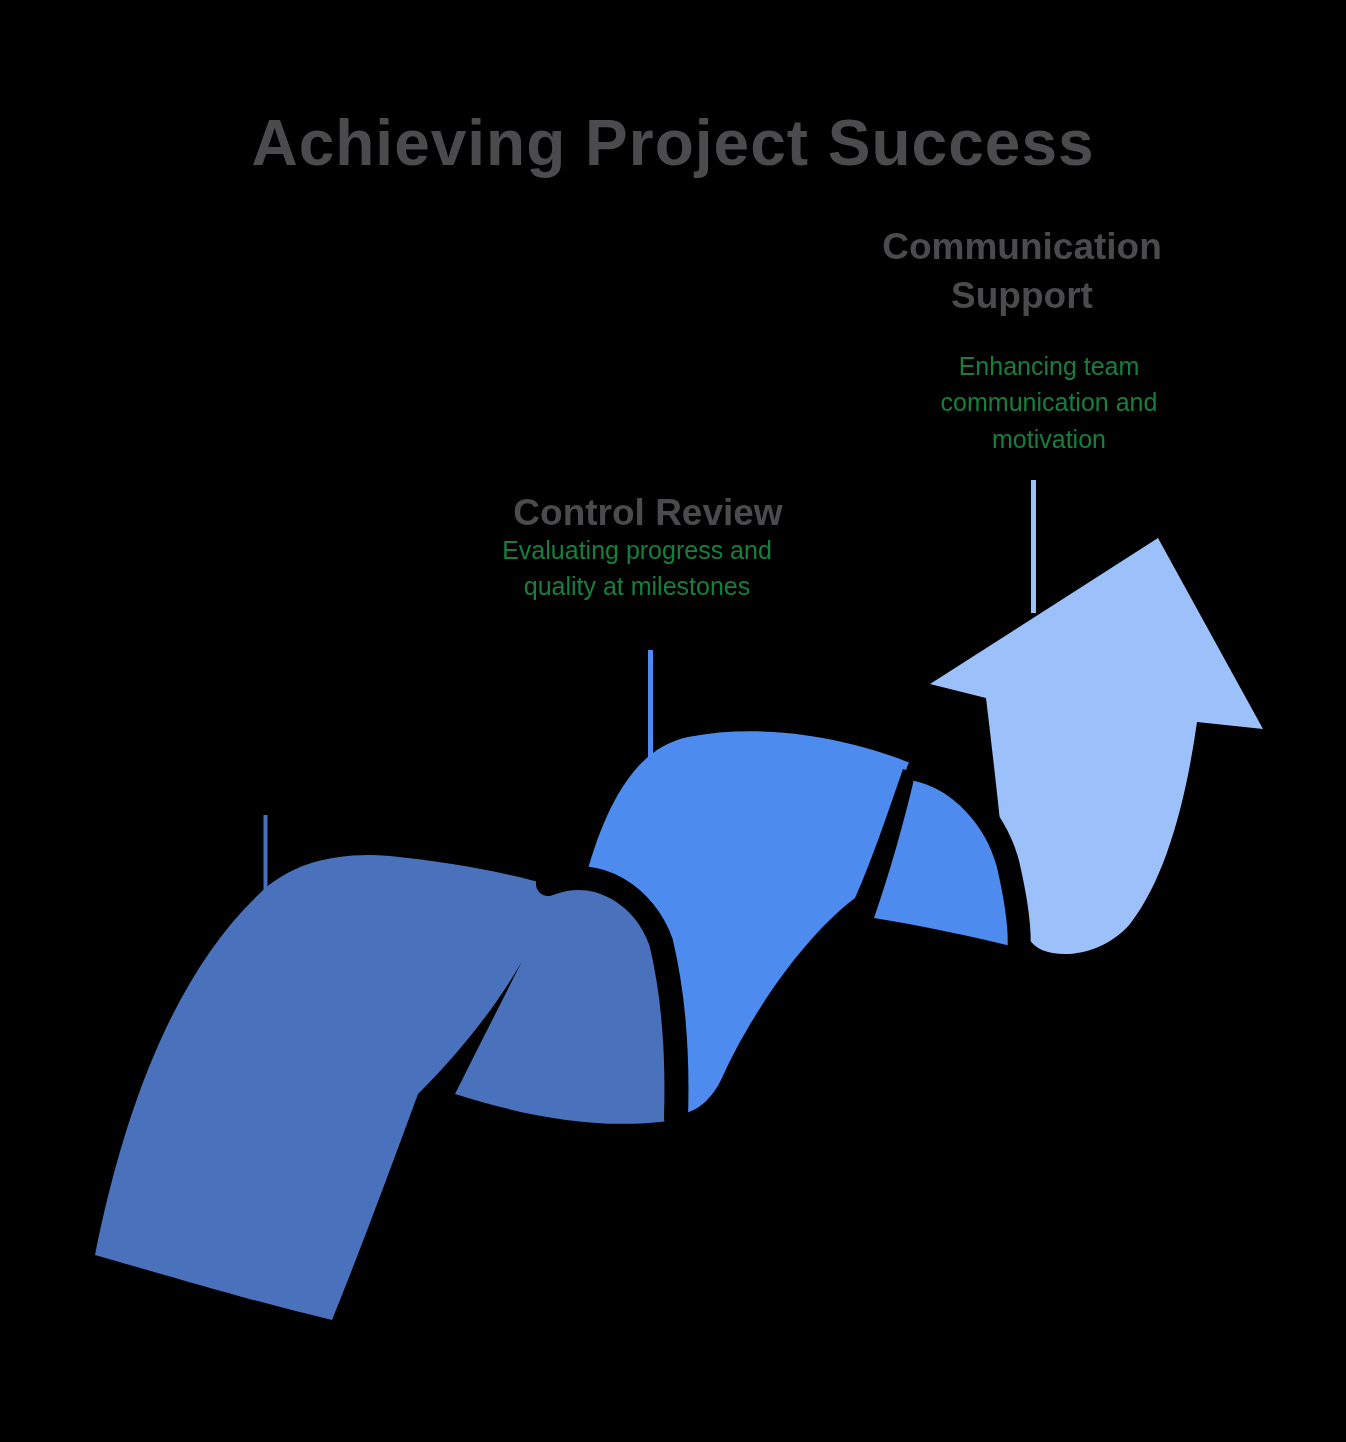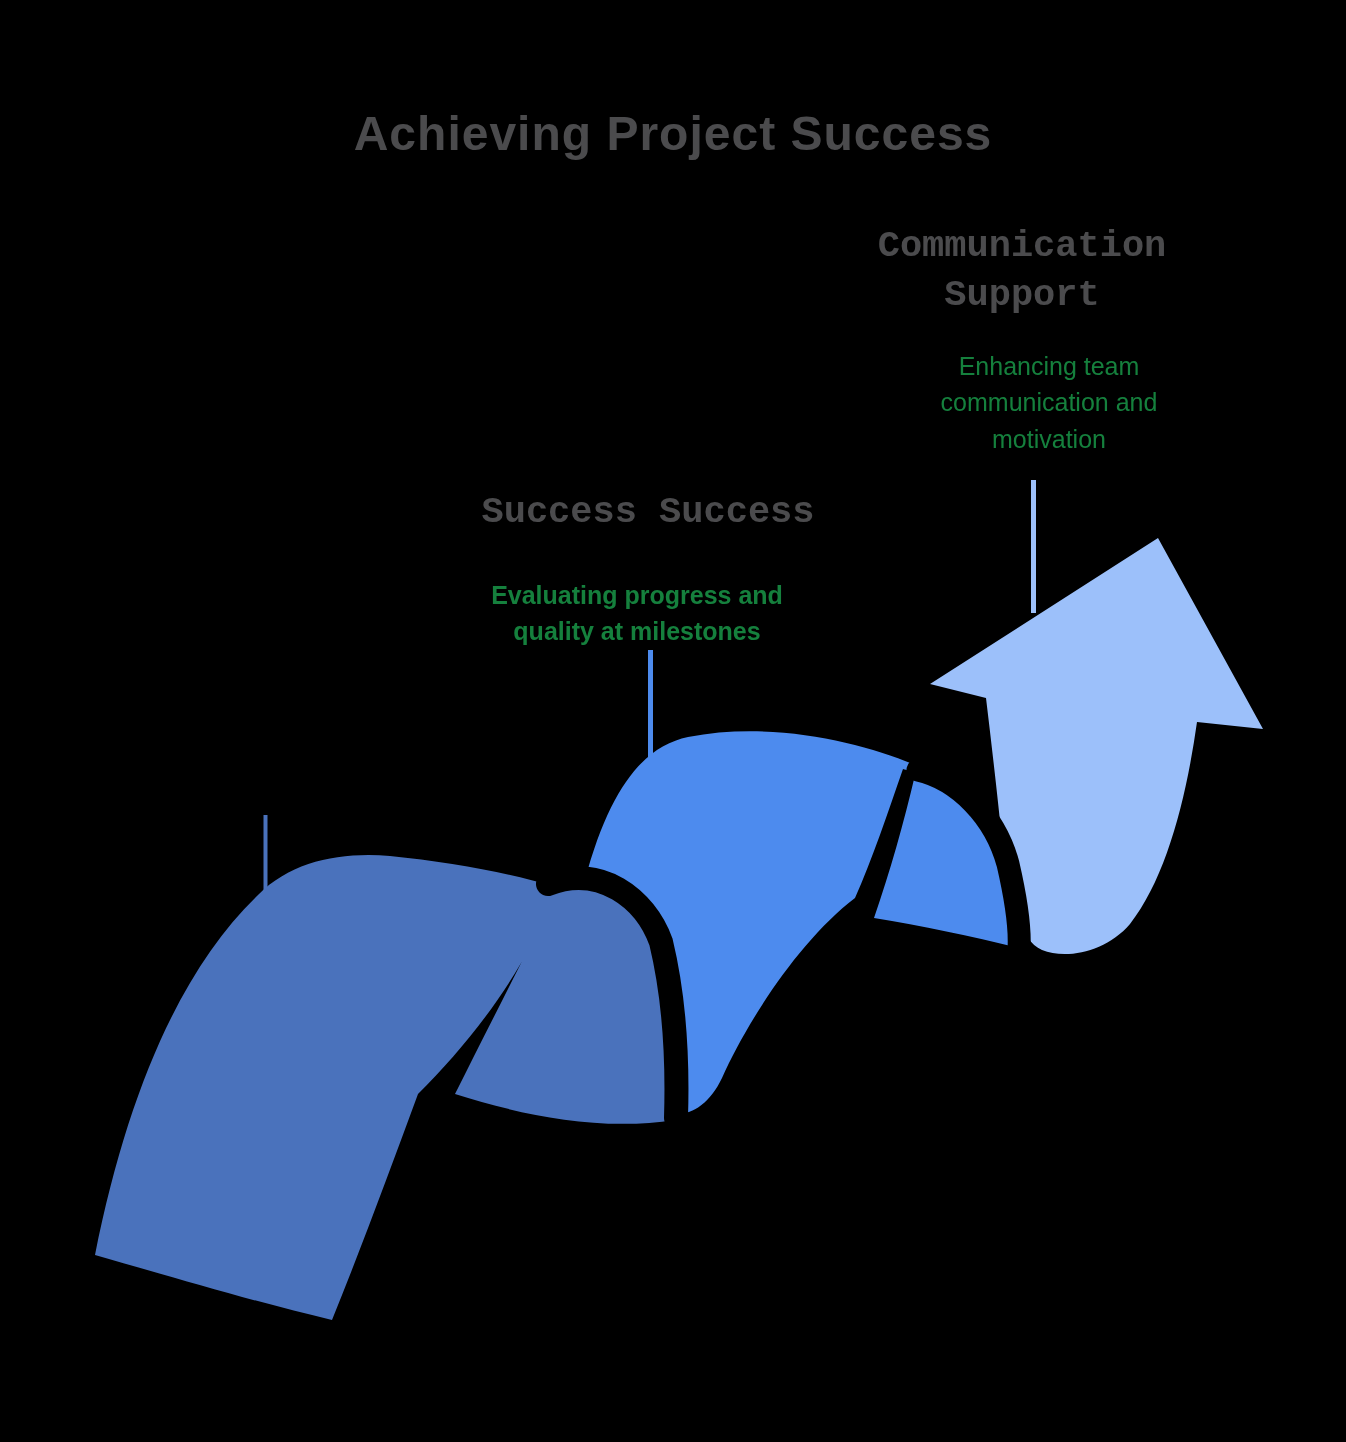--- a/index.html
+++ b/index.html
@@ -10,48 +10,47 @@
     width: 1346px;
     height: 1442px;
     background: #000;
     overflow: hidden;
   }
   .ribbon-svg { position: absolute; left: 0; top: 0; }
   .page-title {
     position: absolute;
     top: 106px; left: 673px;
     transform: translateX(-50%);
-    font-size: 48px; font-weight: bold;
+    font-size: 64px; font-weight: bold;
     letter-spacing: 1px;
     color: #4b4b4d;
     white-space: nowrap;
   }
   .stage-heading {
     position: absolute;
     transform: translateX(-50%);
     font-size: 37px; font-weight: bold;
     line-height: 1.33;
     color: #4b4b4d;
     text-align: center;
     white-space: pre-line;
-    font-family: Liberation Mono, monospace;
   }
   .stage-desc {
     position: absolute;
     transform: translateX(-50%);
     font-size: 25px; font-weight: normal;
     line-height: 1.45;
     color: #15803d;
     text-align: center;
     white-space: pre-line;
   }
   .h1 { left: 248px; top: 557px; }
   .d1 { left: 260px; top: 682px; }
   .h2 { left: 648px; top: 488px; }
-  .d2 { left: 637px; top: 577px; font-weight: bold; }
+  .d2 { left: 637px; top: 532px; }
   .h3 { left: 1022px; top: 222px; }
   .d3 { left: 1049px; top: 348px; }
 </style>
 </head>
 <body>
 
 <div class="canvas">
 
   <svg class="ribbon-svg" width="1346" height="1442" viewBox="0 0 1346 1442">
 
@@ -101,21 +100,21 @@
              C 674 996, 678 1054, 676 1118"></path>
 
     <line x1="265.5" y1="815" x2="265.5" y2="902" stroke-width="4" stroke="#4a72bc"></line>
     <line x1="650.5" y1="650" x2="650.5" y2="757" stroke-width="5" stroke="#4d8bee"></line>
     <line x1="1033.5" y1="480" x2="1033.5" y2="613" stroke-width="5" stroke="#9cc0fa"></line>
   </svg>
 
   <div class="page-title">Achieving Project Success</div>
 
 
-  <div class="stage-heading h2">Success Success</div>
+  <div class="stage-heading h2">Control Review</div>
   <div class="stage-desc d2">Evaluating progress and
 quality at milestones</div>
 
   <div class="stage-heading h3">Communication
 Support</div>
   <div class="stage-desc d3">Enhancing team
 communication and
 motivation</div>
 
 </div>

